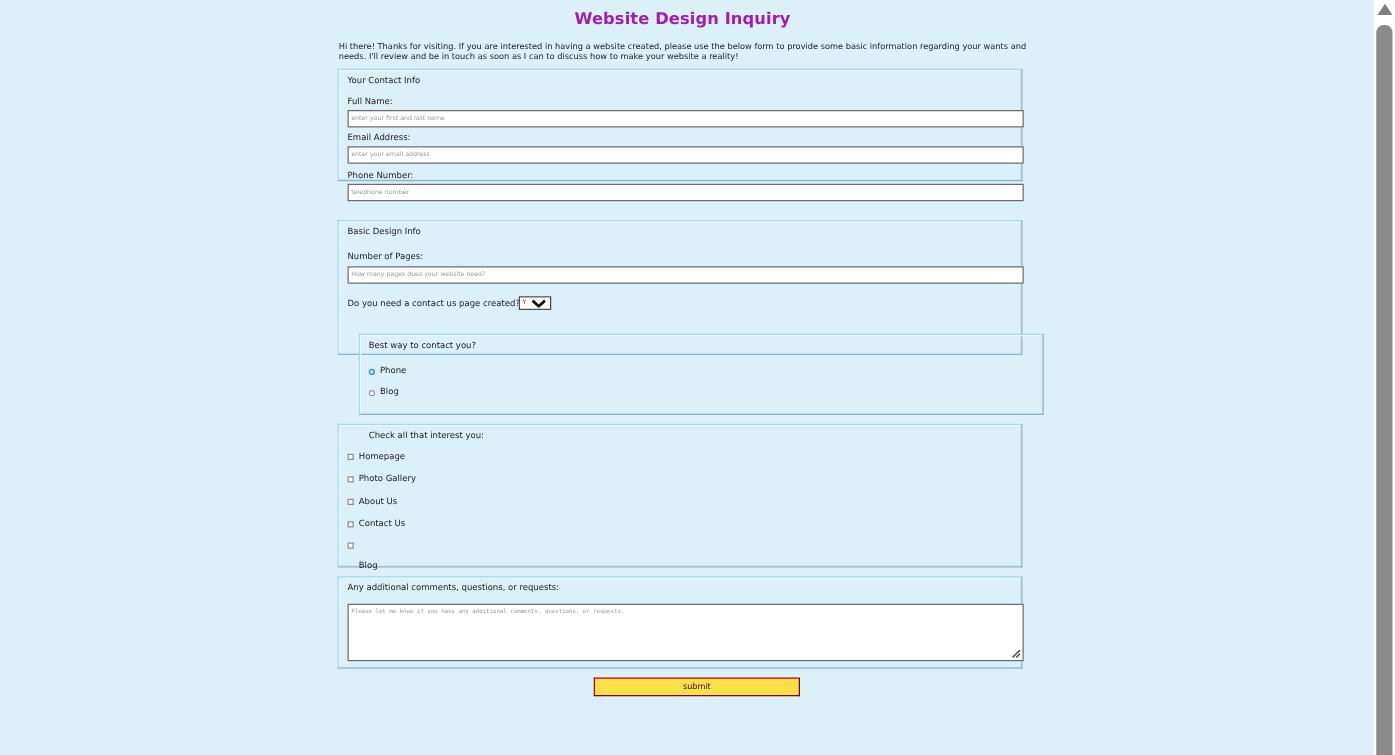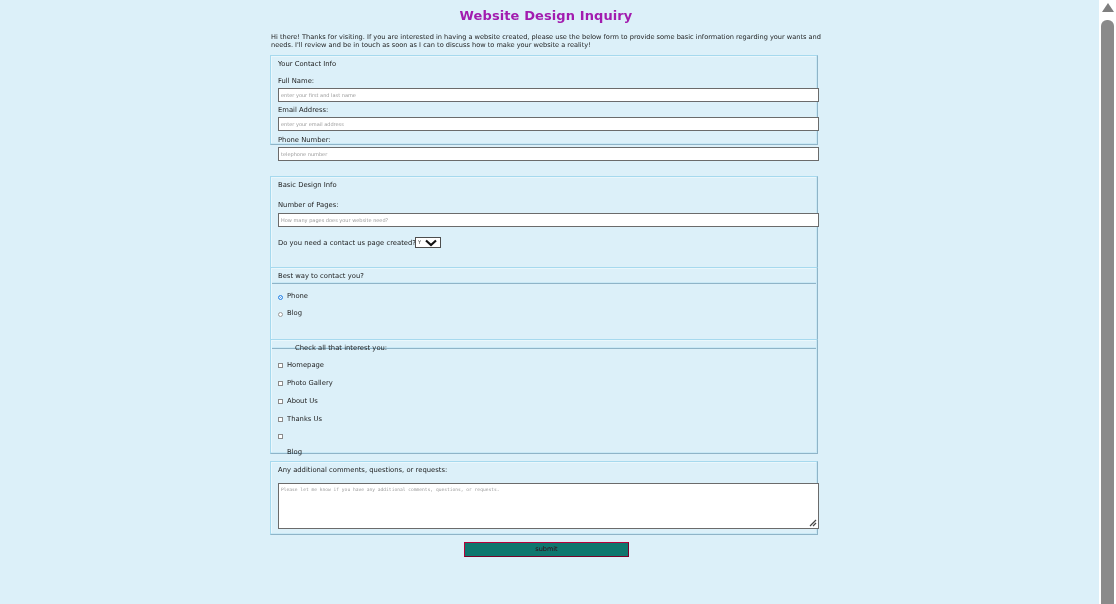--- a/index.html
+++ b/index.html
@@ -143,26 +143,26 @@
     }
     .resize-grip {
       position: absolute;
       right: 1px;
       bottom: 1px;
       width: 9px;
       height: 9px;
     }
     .submit {
       position: absolute;
-      left: 194px;
+      left: 205px;
       top: 542px;
       width: 165px;
       height: 15px;
       box-sizing: border-box;
-      background: #0f766e;
+      background: #fde047;
       border: 1px solid #b9003a;
       border-right-color: #7a0028;
       border-bottom-color: #7a0028;
       color: #3a0010;
       font-family: "DejaVu Sans", sans-serif;
       font-size: 6.5px;
       text-align: center;
       line-height: 13px;
       padding: 0;
       cursor: pointer;
@@ -225,21 +225,21 @@
 
     <span class="fs-label" style="top:62px;">Do you need a contact us page created?</span>
     <div class="select" style="left:144px; top:60px;">
       <span>Y</span>
       <svg class="chev" viewBox="0 0 12 8">
         <path d="M1 1.5 L6 6 L11 1.5" stroke="#111" stroke-width="2.2" fill="none"></path>
       </svg>
     </div>
   </fieldset>
 
-  <fieldset style="top:267px; height:82px;">
+  <fieldset style="top:267px; height:65px;margin-left:17px;">
     <span class="fs-label" style="top:4px;">Best way to contact you?</span>
 
     <span class="radio checked" style="top:27px;"></span>
     <span class="opt-label" style="top:24px;">Phone</span>
 
     <span class="radio" style="top:44px;"></span>
     <span class="opt-label" style="top:41px;">Blog</span>
   </fieldset>
 
   <fieldset style="top:339px; height:115px;">
@@ -248,21 +248,21 @@
     <span class="check" style="top:23px;"></span>
     <span class="opt-label" style="top:21px;">Homepage</span>
 
     <span class="check" style="top:41px;"></span>
     <span class="opt-label" style="top:39px;">Photo Gallery</span>
 
     <span class="check" style="top:59px;"></span>
     <span class="opt-label" style="top:57px;">About Us</span>
 
     <span class="check" style="top:77px;"></span>
-    <span class="opt-label" style="top:75px;">Thanks Us</span>
+    <span class="opt-label" style="top:75px;">Contact Us</span>
 
     <span class="check" style="top:94px;"></span>
     <span class="opt-label" style="top:108px;">Blog</span>
   </fieldset>
 
   <fieldset style="top:461px; height:74px;">
     <span class="fs-label" style="top:4px;">Any additional comments, questions, or requests:</span>
     <div class="textarea">
       <span>Please let me know if you have any additional comments, questions, or requests.</span>
       <svg class="resize-grip" viewBox="0 0 9 9">

